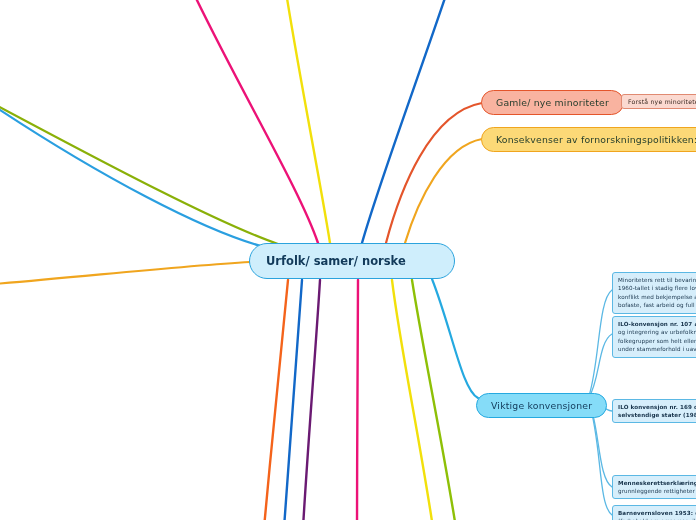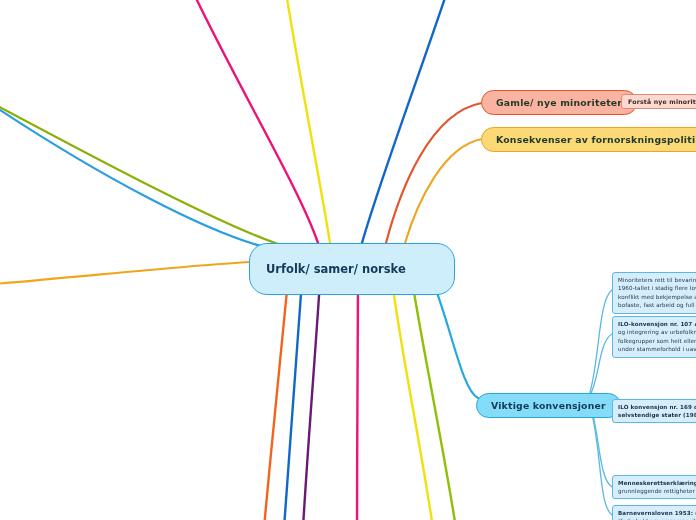--- a/index.html
+++ b/index.html
@@ -33,29 +33,29 @@
     position: absolute;
     box-sizing: border-box;
     display: flex;
     align-items: center;
   }
   .pill {
     border-radius: 999px;
     border-style: solid;
     border-width: 1.6px;
     padding: 6px 14px;
-    font-weight: bold;
+    font-weight: normal;
     letter-spacing: 0.2px;
     white-space: nowrap;
   }
   .node-center {
     left: 249px;
     top: 243px;
     width: 206px;
-    height: 52px;
+    height: 36px;
     background: #cfeefc;
     border-color: #2ba3dd;
     border-radius: 18px;
     border-style: solid;
     border-width: 1.6px;
     padding: 0 16px;
     color: #123a5a;
     font-size: 11.5px;
     font-weight: bold;
     line-height: 1.25;

